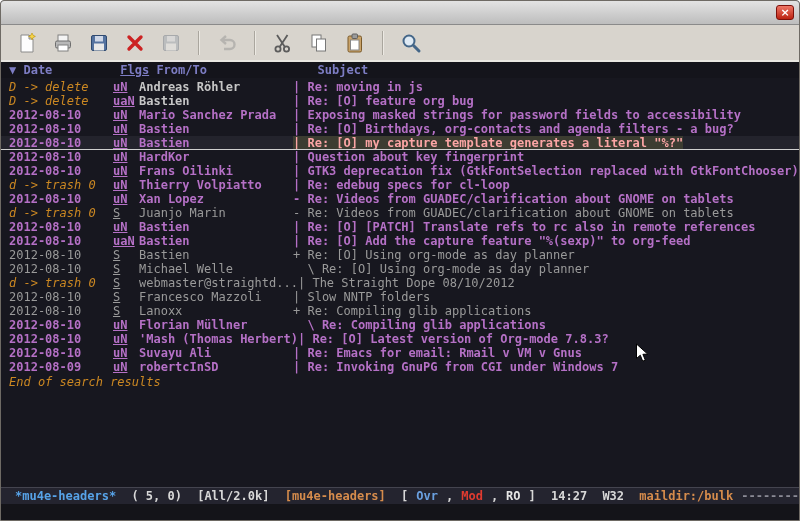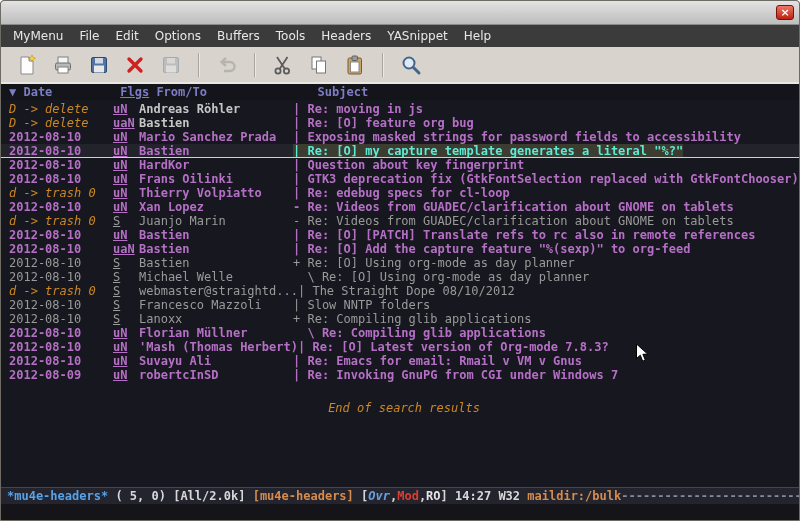--- a/index.html
+++ b/index.html
@@ -84,71 +84,60 @@
   .row.unread, .row.current, .row.trashed-unread, .row.deleted {
     color:var(--c-unread,#b570c6); font-weight:bold;
   }
   .row.seen, .row.trashed-seen { color:var(--c-seen,#9a9a9a); font-weight:normal; }
   .row.deleted .col-date,
   .row.trashed-unread .col-date,
   .row.trashed-seen .col-date { color:var(--c-mark,#cc8822); font-style:italic; font-weight:normal; }
   .row.deleted .col-from { color:#c6c6c6; font-weight:bold; }
 
   .row.current { background:#23232c; border-bottom:1px solid #cfcfcf; }
-  .row.current .col-subject { background:#3c3c31; color:#5eead4; }
+  .row.current .col-subject { background:#3c3c31; color:#fca5a5; }
 
   .end-line {
     color:var(--c-mark,#cc8822);
     font:italic 12px/14px "DejaVu Sans Mono", monospace;
-    padding-left:8px; margin-top:19px;text-align:center;
+    padding-left:8px; margin-top:1px;
   }
 
   
   .modeline {
     height:17px; flex:none;
     background:#24242f; border-top:1px solid #44444f;
     font:bold 12px/16px "DejaVu Sans Mono", monospace;
     padding-left:6px; white-space:nowrap; overflow:hidden;
   }
-  .ml-seg { white-space:pre; }
+  .ml-seg { white-space:pre;margin-left:8px; }
   .ml-buffer  { color:var(--c-mlbuffer,#57a3e8); }
   .ml-plain   { color:#d8d8d8; }
   .ml-mode    { color:var(--c-mlmode,#d68c4c); }
-  .ml-ovr     { color:#6aa0e0;font-style:italic; }
+  .ml-ovr     { color:#6aa0e0; }
   .ml-mod     { color:var(--c-mlmod,#e03b30); }
   .ml-ro      { color:#e5e5e5; }
   .ml-maildir { color:var(--c-mlmode,#d68c4c); }
   .ml-dashes  { color:#8a8a95; }
 
   
   .echoarea { height:16px; flex:none; background:#141419; }
 
   
   .mouse-cursor { position:absolute; left:634px; top:342px; pointer-events:none; }
 </style>
 </head>
 <body>
 
 <div class="window">
 
   <div class="titlebar">
     <span class="close-btn">×</span>
   </div>
 
-  <nav class="menubar">
-      <span class="menu-item">MyMenu</span>
-      <span class="menu-item">File</span>
-      <span class="menu-item">Edit</span>
-      <span class="menu-item">Options</span>
-      <span class="menu-item">Buffers</span>
-      <span class="menu-item">Tools</span>
-      <span class="menu-item">Headers</span>
-      <span class="menu-item">YASnippet</span>
-      <span class="menu-item">Help</span>
-    </nav>
 
   <div class="toolbar">
     <button class="tb-btn">
       <svg width="22" height="22" viewBox="0 0 22 22">
         <path d="M5 3 h8 l4 4 v13 H5 z" fill="#fdfdfd" stroke="#8a8a8a"></path>
         <path d="M13 3 l4 4 h-4 z" fill="#d8d8d8" stroke="#8a8a8a"></path>
         <path d="M16 1 l1.1 2.3 2.3 1.1 -2.3 1.1 -1.1 2.3 -1.1 -2.3 -2.3 -1.1 2.3 -1.1 z" fill="#f7d44a" stroke="#b89000" stroke-width="0.6"></path>
       </svg>
     </button>
     <button class="tb-btn">
@@ -219,20 +208,21 @@
     <span class="col col-flags">Flgs</span>
     <span class="col col-from">From/To</span>
     <span class="col">Subject</span>
   </div>
 
   <div class="buffer">
     <div id="rows">
         <div class="row deleted"><span class="col col-date">D -&gt; delete</span><span class="col col-flags">uN</span><span class="col col-from">Andreas Röhler</span><span class="col col-subject">| Re: moving in js</span></div>
         <div class="row deleted"><span class="col col-date">D -&gt; delete</span><span class="col col-flags">uaN</span><span class="col col-from">Bastien</span><span class="col col-subject">| Re: [O] feature org bug</span></div>
         <div class="row unread"><span class="col col-date">2012-08-10</span><span class="col col-flags">uN</span><span class="col col-from">Mario Sanchez Prada</span><span class="col col-subject">| Exposing masked strings for password fields to accessibility</span></div>
+        <div class="row unread"><span class="col col-date">2012-08-10</span><span class="col col-flags">uN</span><span class="col col-from">Bastien</span><span class="col col-subject">| Re: [O] Birthdays, org-contacts and agenda filters - a bug?</span></div>
         <div class="row current"><span class="col col-date">2012-08-10</span><span class="col col-flags">uN</span><span class="col col-from">Bastien</span><span class="col col-subject">| Re: [O] my capture template generates a literal "%?"</span></div>
         <div class="row unread"><span class="col col-date">2012-08-10</span><span class="col col-flags">uN</span><span class="col col-from">HardKor</span><span class="col col-subject">| Question about key fingerprint</span></div>
         <div class="row unread"><span class="col col-date">2012-08-10</span><span class="col col-flags">uN</span><span class="col col-from">Frans Oilinki</span><span class="col col-subject">| GTK3 deprecation fix (GtkFontSelection replaced with GtkFontChooser)</span></div>
         <div class="row trashed-unread"><span class="col col-date">d -&gt; trash 0</span><span class="col col-flags">uN</span><span class="col col-from">Thierry Volpiatto</span><span class="col col-subject">| Re: edebug specs for cl-loop</span></div>
         <div class="row unread"><span class="col col-date">2012-08-10</span><span class="col col-flags">uN</span><span class="col col-from">Xan Lopez</span><span class="col col-subject">- Re: Videos from GUADEC/clarification about GNOME on tablets</span></div>
         <div class="row trashed-seen"><span class="col col-date">d -&gt; trash 0</span><span class="col col-flags">S</span><span class="col col-from">Juanjo Marin</span><span class="col col-subject">- Re: Videos from GUADEC/clarification about GNOME on tablets</span></div>
         <div class="row unread"><span class="col col-date">2012-08-10</span><span class="col col-flags">uN</span><span class="col col-from">Bastien</span><span class="col col-subject">| Re: [O] [PATCH] Translate refs to rc also in remote references</span></div>
         <div class="row unread"><span class="col col-date">2012-08-10</span><span class="col col-flags">uaN</span><span class="col col-from">Bastien</span><span class="col col-subject">| Re: [O] Add the capture feature "%(sexp)" to org-feed</span></div>
         <div class="row seen"><span class="col col-date">2012-08-10</span><span class="col col-flags">S</span><span class="col col-from">Bastien</span><span class="col col-subject">+ Re: [O] Using org-mode as day planner</span></div>
         <div class="row seen"><span class="col col-date">2012-08-10</span><span class="col col-flags">S</span><span class="col col-from">Michael Welle</span><span class="col col-subject">  \ Re: [O] Using org-mode as day planner</span></div>

